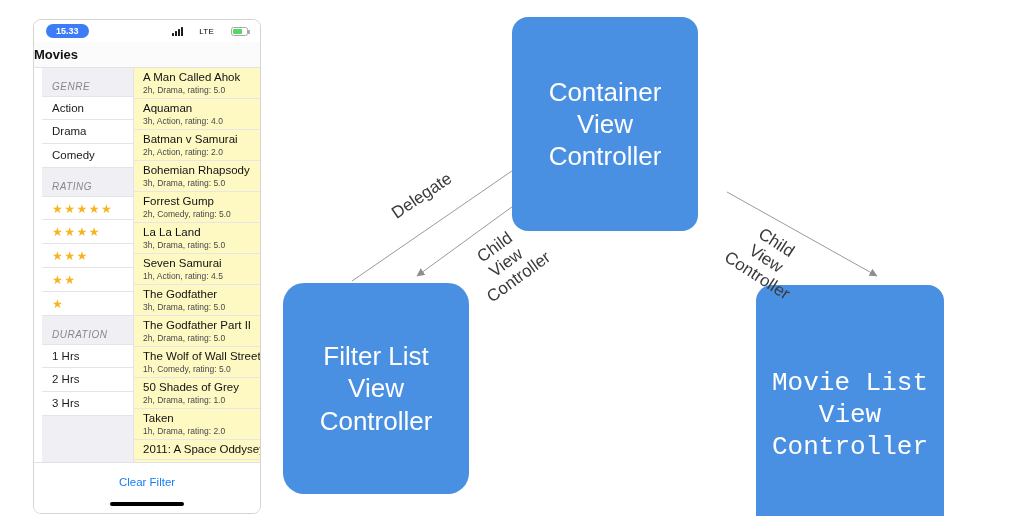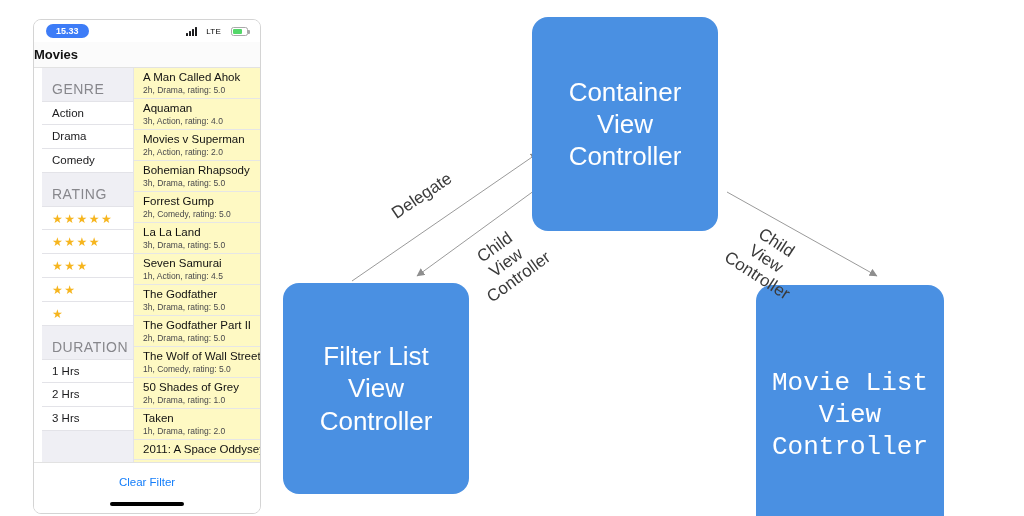--- a/index.html
+++ b/index.html
@@ -8,42 +8,42 @@
   .canvas { position:relative; width:1024px; height:516px; background:#fff; overflow:hidden; }
 
   
   .phone { position:absolute; left:33px; top:19px; width:228px; height:495px;
            background:#fff; border:1px solid #d4d4d4; border-radius:8px;
            overflow:hidden; display:flex; flex-direction:column; }
   .statusbar { height:22px; flex:0 0 22px; display:flex; align-items:center;
                justify-content:space-between; padding:0 12px; background:#fff; }
   .time-pill { background:#3d7cf7; color:#fff; font-size:9px; font-weight:bold;
                padding:2px 10px; border-radius:9px; line-height:10px; }
-  .status-right { display:flex; align-items:center; gap:9px; }
+  .status-right { display:flex; align-items:center; gap:16px; }
   .signal { display:flex; align-items:flex-end; gap:1px; height:9px; }
   .signal i { display:block; width:2px; background:#1c1c1e; border-radius:0.5px; }
   .signal i:nth-child(1){height:3px;} .signal i:nth-child(2){height:5px;}
   .signal i:nth-child(3){height:7px;} .signal i:nth-child(4){height:9px;}
   .lte { font-size:8px; color:#000; letter-spacing:0.2px; }
   .battery { position:relative; width:17px; height:9px; border:1px solid #a9a9a9;
              border-radius:2.5px; margin-left:1px; }
   .battery .level { position:absolute; left:1px; top:1px; bottom:1px; width:60%;
                     background:#53d769; border-radius:1px; }
   .battery .cap { position:absolute; right:-3px; top:2.5px; width:2px; height:4px;
                   background:#a9a9a9; border-radius:0 1px 1px 0; }
 
   .navbar { height:26px; flex:0 0 26px; display:flex; align-items:center; 
             background:#fbfbfb; border-bottom:1px solid #e2e2e2; }
   .navbar span { font-size:13px; font-weight:bold; color:#111; }
 
   .content { flex:1 1 auto; display:flex; overflow:hidden; background:#fff; }
   .gutter { flex:0 0 8px; background:#fff; }
   .sidebar { flex:0 0 92px; background:#efeff4; display:flex; flex-direction:column;
              border-right:1px solid #e4e4e8; }
-  .sec-h { padding:13px 0 4px 10px; font-size:14px; color:#87878c; letter-spacing:0.5px; }
+  .sec-h { padding:13px 0 4px 10px; font-size:10px; color:#87878c; letter-spacing:0.5px;font-style:italic; }
   .opt { background:#fff; height:24px; flex:0 0 24px; line-height:23px; padding-left:10px;
          font-size:11.5px; color:#1b1b1d; border-bottom:1px solid #e3e3e8; }
   .opt.first { border-top:1px solid #e3e3e8; }
   .opt.stars { color:#f6b51e; font-size:12px; letter-spacing:1.5px; line-height:24px; }
   .side-fill { flex:1 1 auto; background:#efeff4; }
 
   .list { flex:1 1 auto; background:#fef9c3; overflow:hidden; }
   .mrow { padding:3px 4px 3px 9px; border-bottom:1px solid #e6e6e6; }
   .mt { font-size:11.5px; color:#111; line-height:13px; white-space:nowrap; }
   .ms { font-size:8.5px; color:#48484c; line-height:10px; margin-top:1px; white-space:nowrap; }
@@ -51,22 +51,22 @@
   .toolbar { flex:0 0 51px; position:relative; background:#fff; border-top:1px solid #e2e2e2;
              display:flex; justify-content:center; }
   .clear { margin-top:13px; font-size:11.5px; color:#157efa; height:16px; cursor:pointer; }
   .homebar { position:absolute; bottom:7px; left:50%; transform:translateX(-50%);
              width:74px; height:4.5px; background:#000; border-radius:3px; }
 
   
   .box { position:absolute; background:#4a90e2; border-radius:16px; color:#fff;
          display:flex; align-items:center; justify-content:center; text-align:center;
          font-size:26px; line-height:1.24; white-space:pre-line; }
-  .box-container { left:532px; top:17px;  width:186px; height:214px; }
-  .box-filter    { left:283px; top:283px; width:186px; height:211px; }
+  .box-container { left:512px; top:17px;  width:186px; height:214px; }
+  .box-filter    { left:283px; top:283px; width:186px; height:211px;border-radius:21px; }
   .box-movie     { left:756px; top:285px; width:188px; height:260px;font-family:Liberation Mono, monospace; }
 
   .arrows { position:absolute; left:0; top:0; width:1024px; height:516px; pointer-events:none; }
 
   .edge-label { position:absolute; color:#3a3a3a; font-size:17px; }
   .lbl-delegate { left:388px; top:186px; transform:rotate(-34deg); white-space:nowrap; }
   .lbl-child-left  { left:471px; top:234px; width:70px; text-align:center; line-height:1.12;
                      transform:rotate(-36deg); }
   .lbl-child-right { left:731px; top:230px; width:70px; text-align:center; line-height:1.12;
                      transform:rotate(33deg); }
@@ -127,21 +127,21 @@
       <div class="list">
         <div class="mrow">
           <div class="mt">A Man Called Ahok</div>
           <div class="ms">2h, Drama, rating: 5.0</div>
         </div>
         <div class="mrow">
           <div class="mt">Aquaman</div>
           <div class="ms">3h, Action, rating: 4.0</div>
         </div>
         <div class="mrow">
-          <div class="mt">Movies v Superman</div>
+          <div class="mt">Batman v Samurai</div>
           <div class="ms">2h, Action, rating: 2.0</div>
         </div>
         <div class="mrow">
           <div class="mt">Bohemian Rhapsody</div>
           <div class="ms">3h, Drama, rating: 5.0</div>
         </div>
         <div class="mrow">
           <div class="mt">Forrest Gump</div>
           <div class="ms">2h, Comedy, rating: 5.0</div>
         </div>

